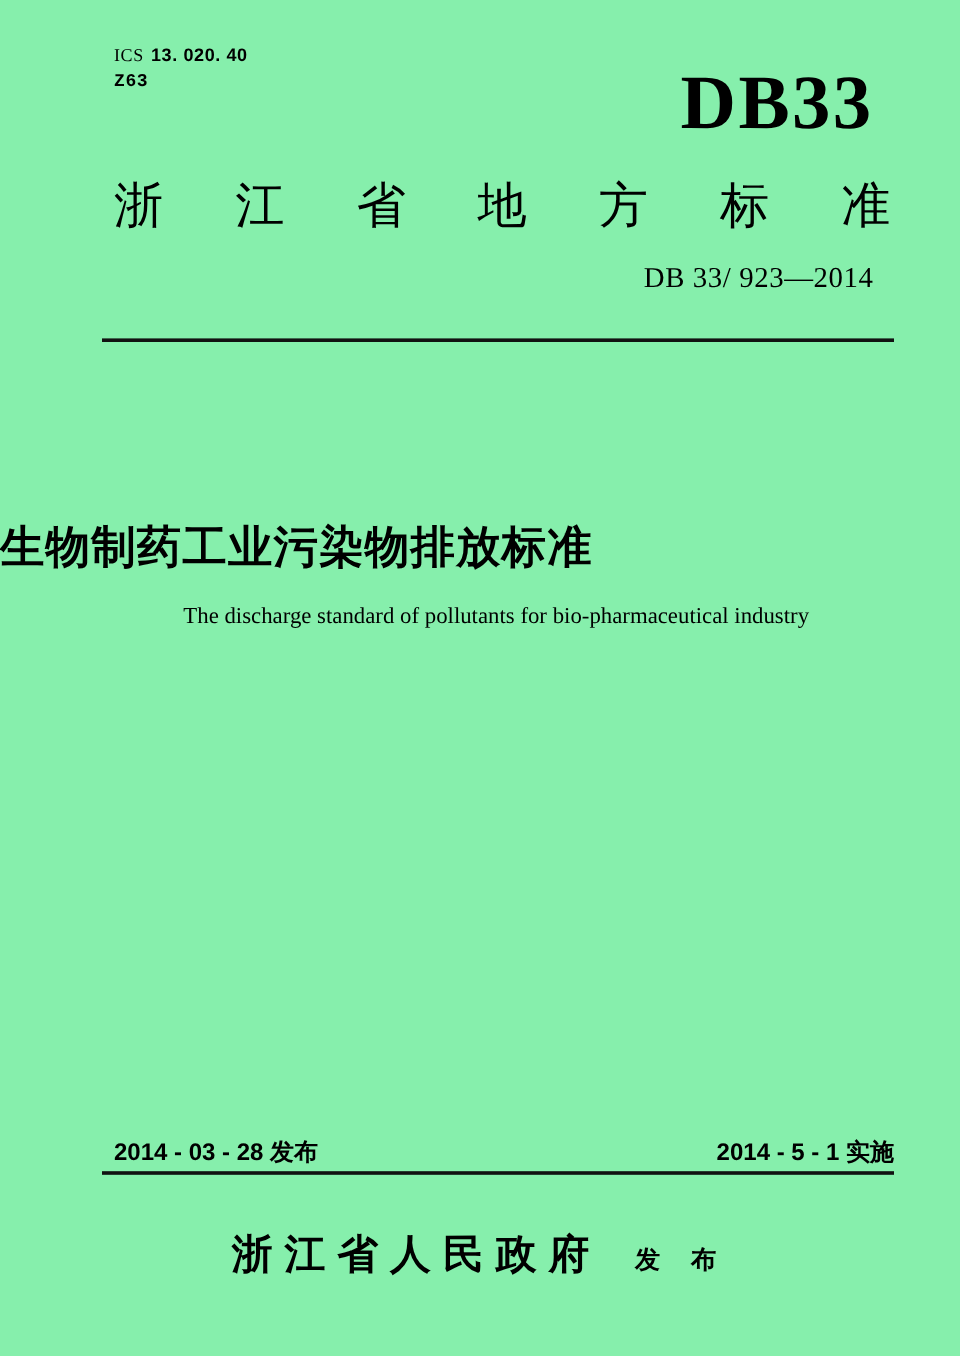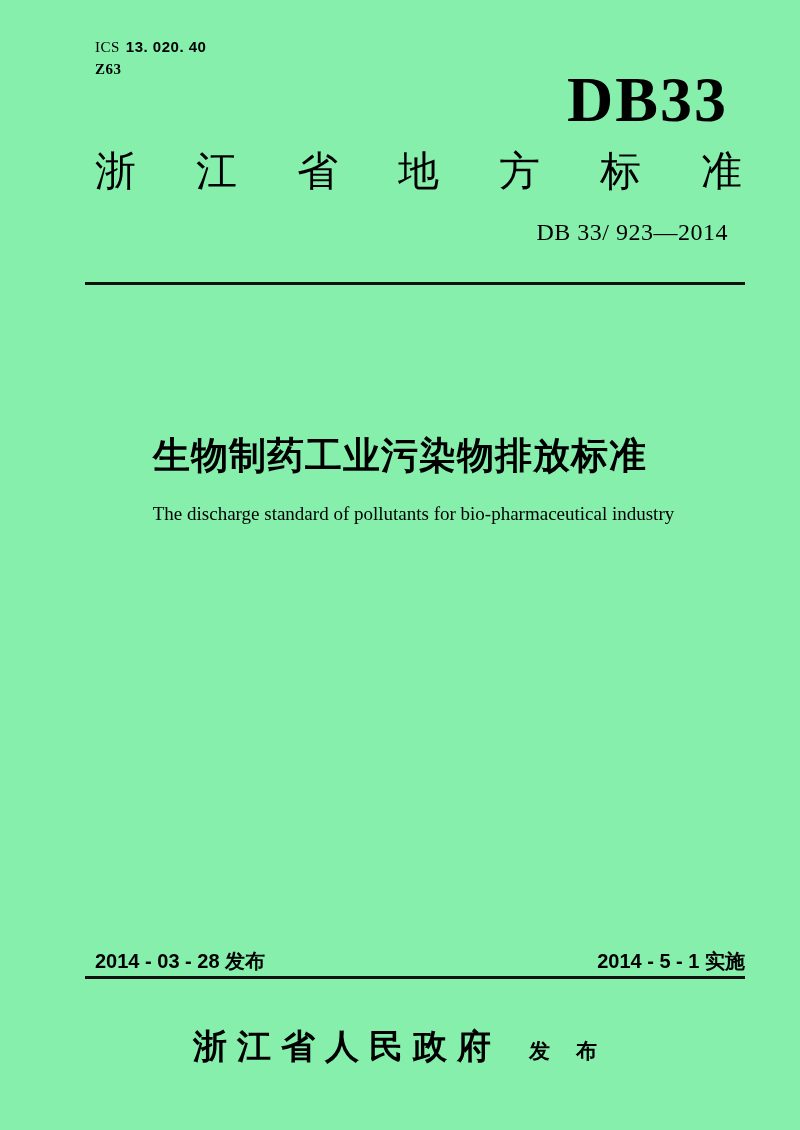--- a/index.html
+++ b/index.html
@@ -31,30 +31,30 @@
     font-weight: 400;
     letter-spacing: 0.5px;
   }
   .ics-code {
     font-family: "Liberation Sans", sans-serif;
     font-weight: 700;
     letter-spacing: 0.5px;
     margin-left: 6px;
   }
   .doc-class {
-    font-family: Liberation Serif, serif;
+    font-family: Liberation Mono, monospace;
     font-weight: 700;
     letter-spacing: 0.5px;
   }
 
   
   .db-logo {
     position: absolute;
     right: 72px;
-    top: 68px;
+    top: 54px;
     font-family: "Liberation Serif", serif;
     font-weight: 700;
     font-size: 64px;
     line-height: 64px;
     letter-spacing: 2px;
   }
 
   
   .standard-name-row {
     position: absolute;
@@ -87,21 +87,21 @@
     top: 282px;
     border-top: 3px solid #111111;
   }
 
   
   .title-cn {
     position: absolute;
     left: 0;
     right: 0;
     top: 434px;
-    text-align: center;
+    text-align: left;
     font-size: 37px;
     line-height: 44px;
     font-weight: 700;
     letter-spacing: 1px;
   }
   .title-en {
     position: absolute;
     left: 0;
     right: 0;
     top: 501px;

